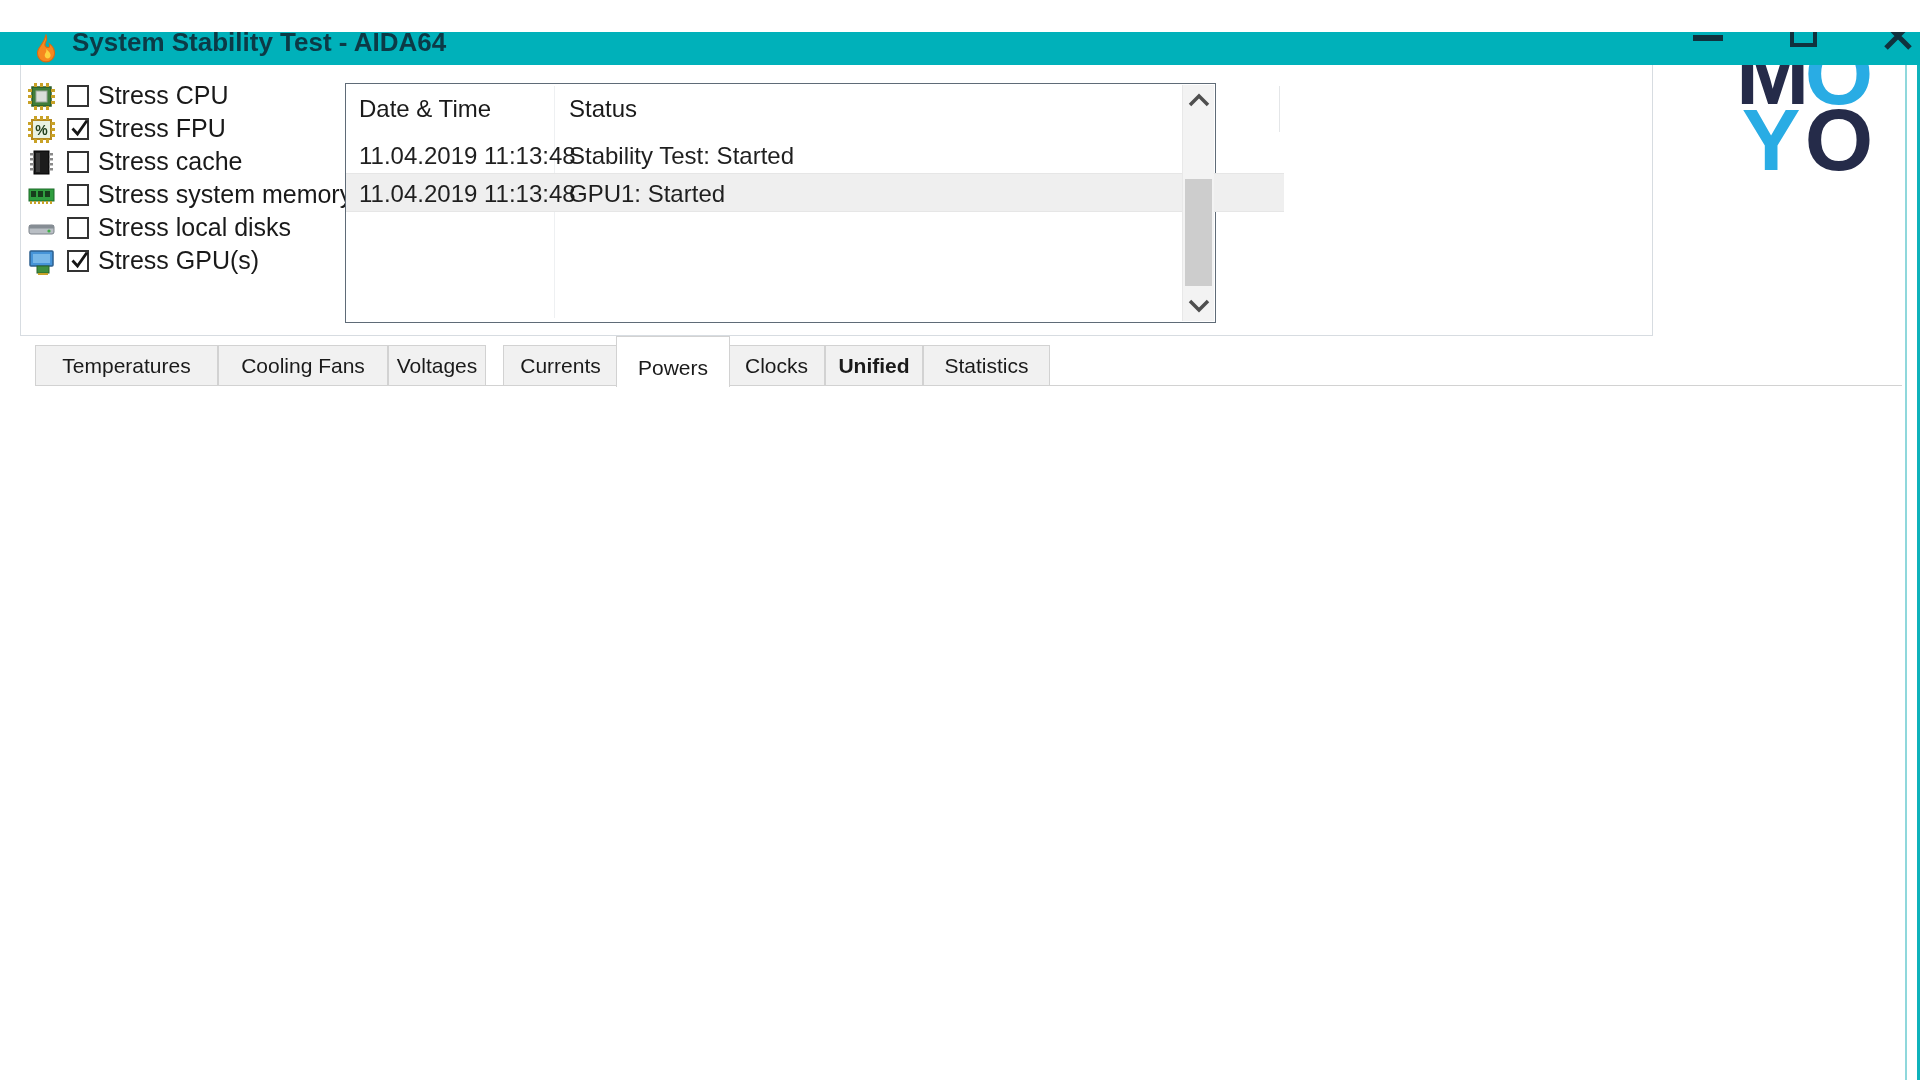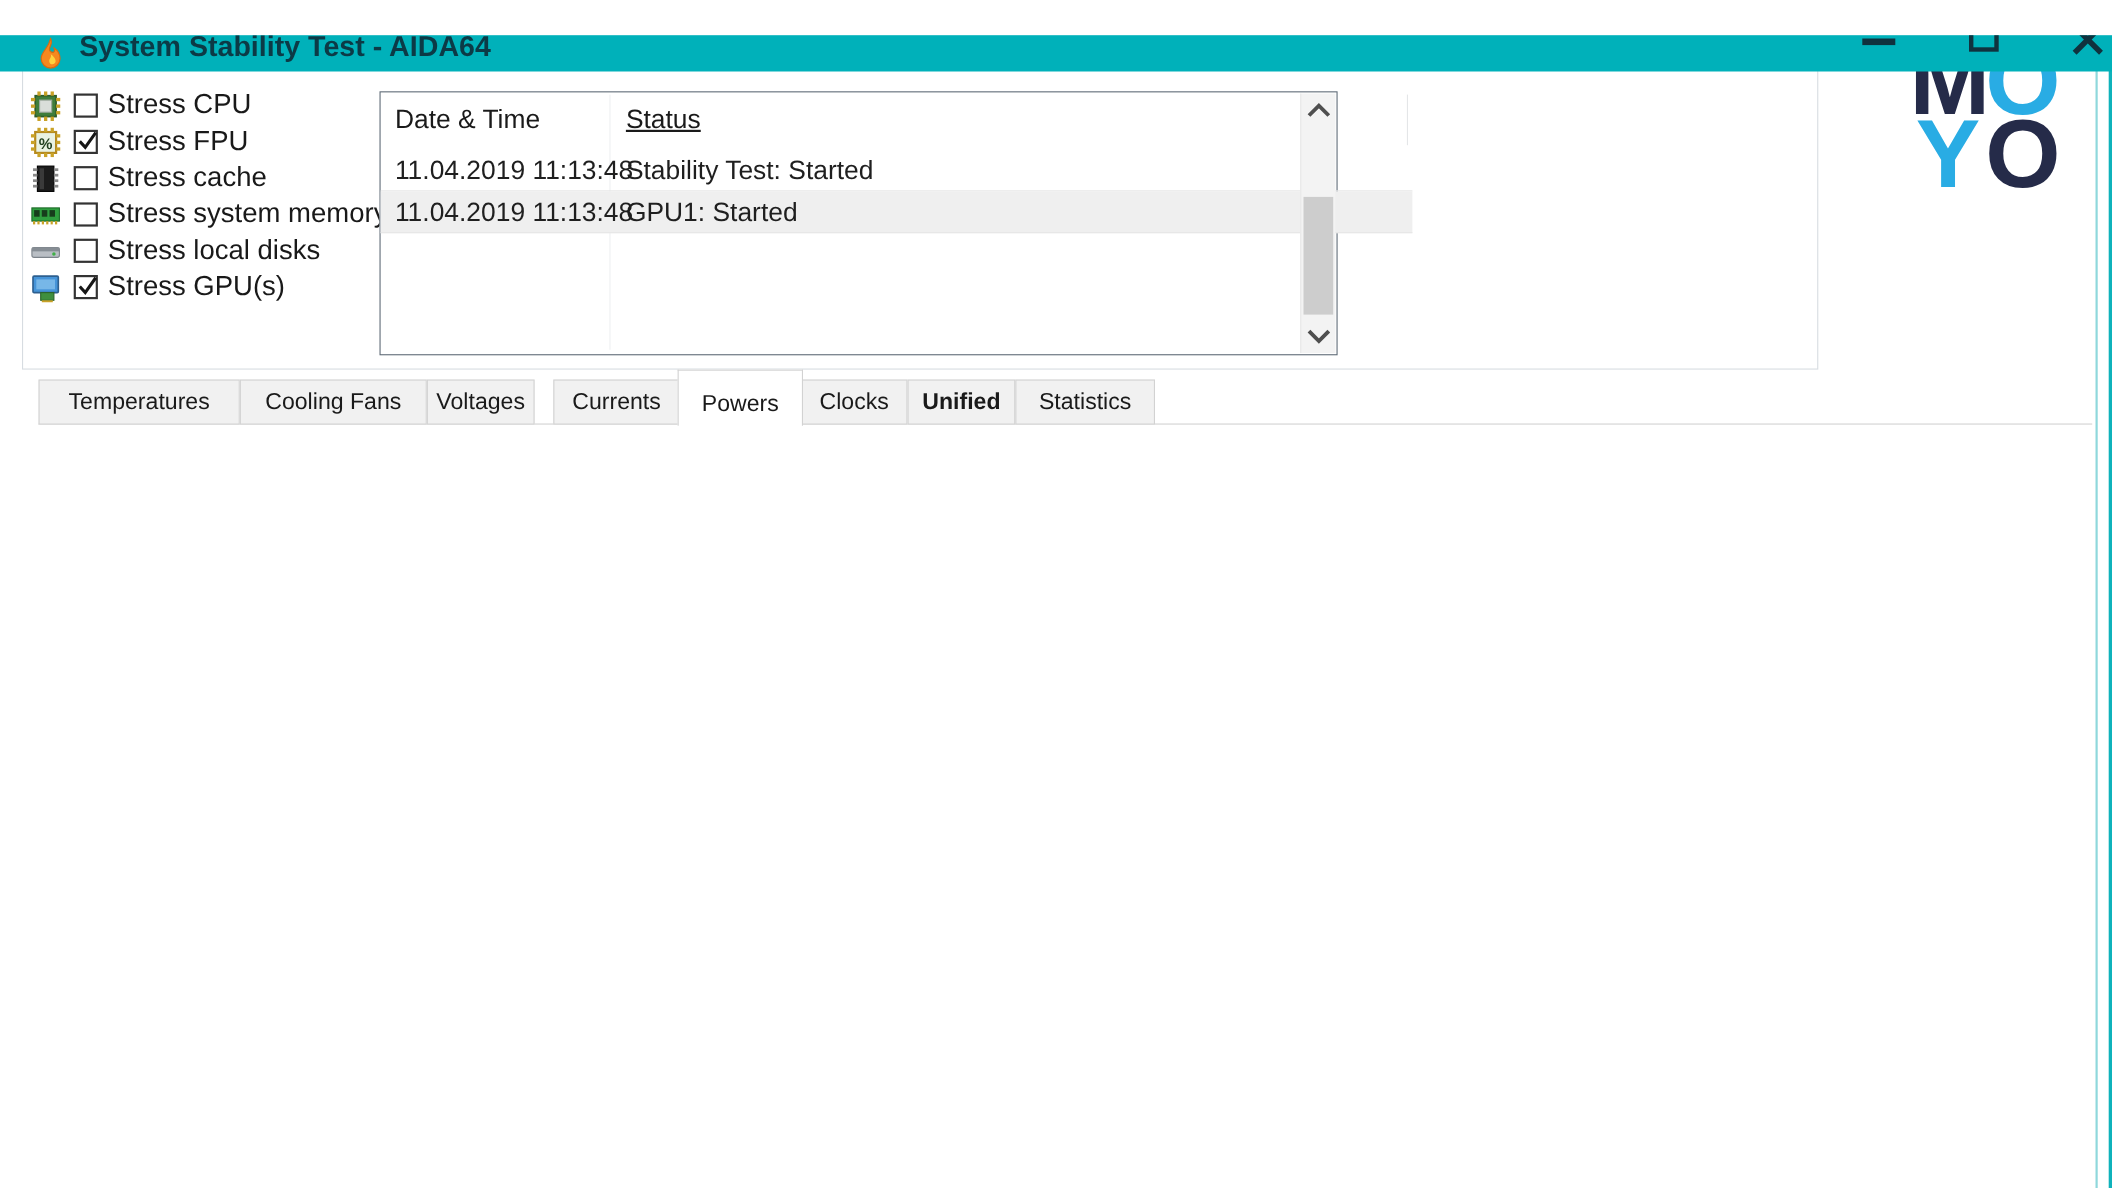--- a/index.html
+++ b/index.html
@@ -26,21 +26,21 @@
   .stress-row{position:absolute;left:26px;height:33px;width:300px;}
   .stress-row .s-icon{position:absolute;left:2px;top:3px;width:27px;height:27px;}
   .stress-row .s-check{position:absolute;left:41px;top:5px;width:22px;height:22px;border:2px solid #333;background:#fff;}
   .stress-row .s-check svg{position:absolute;left:0;top:-3px;width:22px;height:22px;}
   .stress-row .s-label{position:absolute;left:72px;top:1px;font-size:25px;color:#191919;white-space:nowrap;}
 
   
   .logtable{position:absolute;left:345px;top:83px;width:871px;height:240px;border:1px solid #5f6b77;background:#fff;}
   .lt-header{position:absolute;left:0;top:0;width:100%;height:52px;}
   .lt-h1{position:absolute;left:13px;top:11px;font-size:24px;color:#1a1a1a;}
-  .lt-h2{position:absolute;left:223px;top:11px;font-size:24px;color:#1a1a1a;text-decoration:underline;}
+  .lt-h2{position:absolute;left:223px;top:11px;font-size:24px;color:#1a1a1a;}
   .lt-div1{position:absolute;left:208px;top:2px;width:1px;height:232px;background:#eef0f2;}
   .lt-div2{position:absolute;left:933px;top:2px;width:1px;height:46px;background:#e4e6e8;}
   .lt-rows{position:absolute;left:0;top:52px;width:938px;}
   .lt-row{position:relative;width:100%;height:38px;border-bottom:1px solid #e6e6e6;}
   .lt-row.selected{background:#efefef;}
   .lt-c1{position:absolute;left:13px;top:6px;font-size:24px;color:#1f1f1f;white-space:nowrap;}
   .lt-c2{position:absolute;left:223px;top:6px;font-size:24px;color:#1f1f1f;white-space:nowrap;}
   .lt-scroll{position:absolute;right:1px;top:1px;width:32px;height:236px;background:#f3f3f3;border-left:1px solid #e8e8e8;}
   .lt-arrow{position:absolute;left:5px;width:22px;height:16px;}
   .lt-thumb{position:absolute;left:2px;top:94px;width:27px;height:107px;background:#cdcdcd;}

